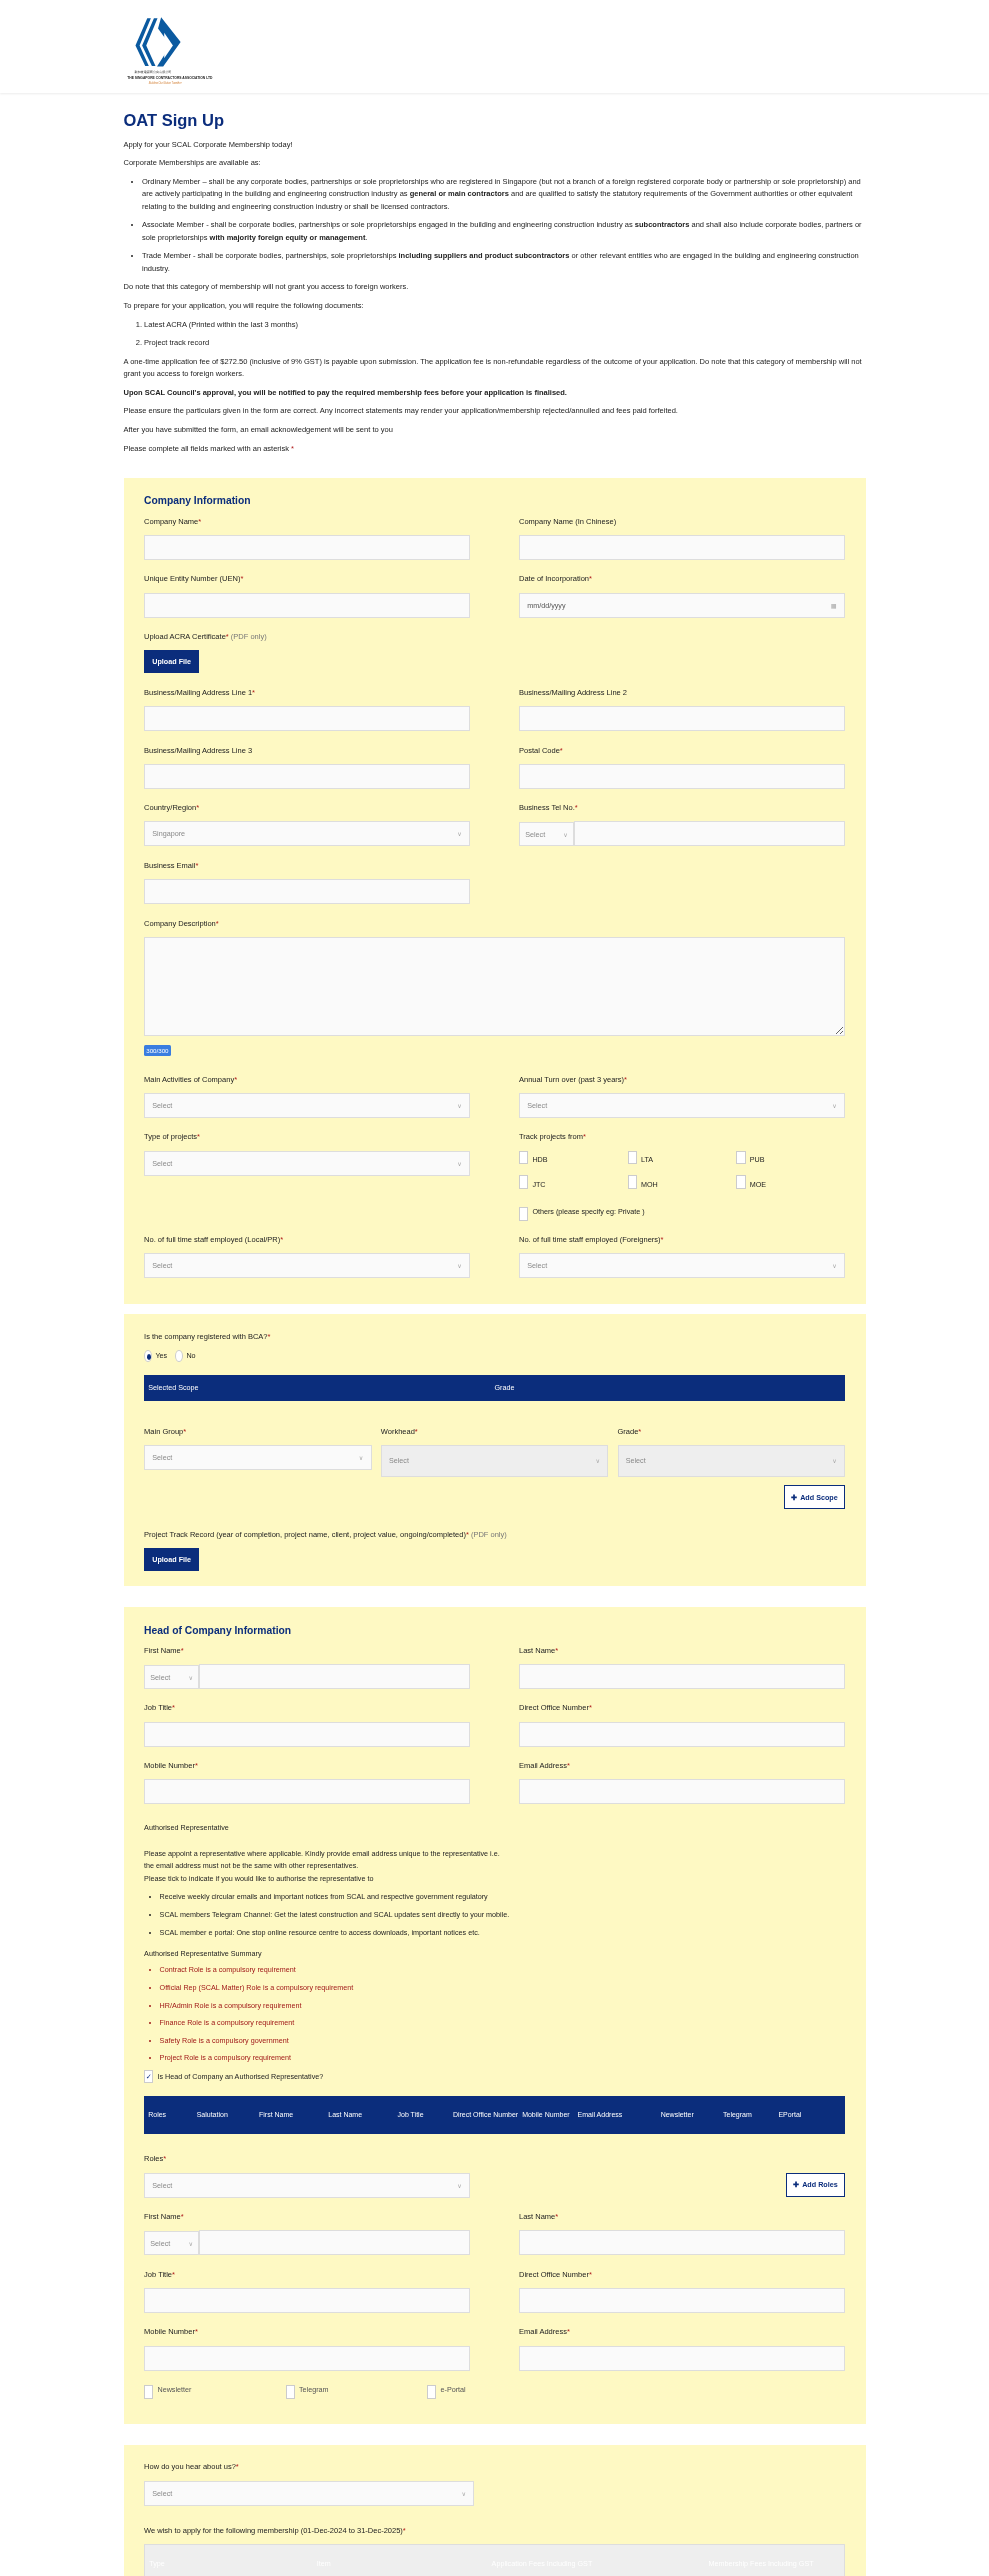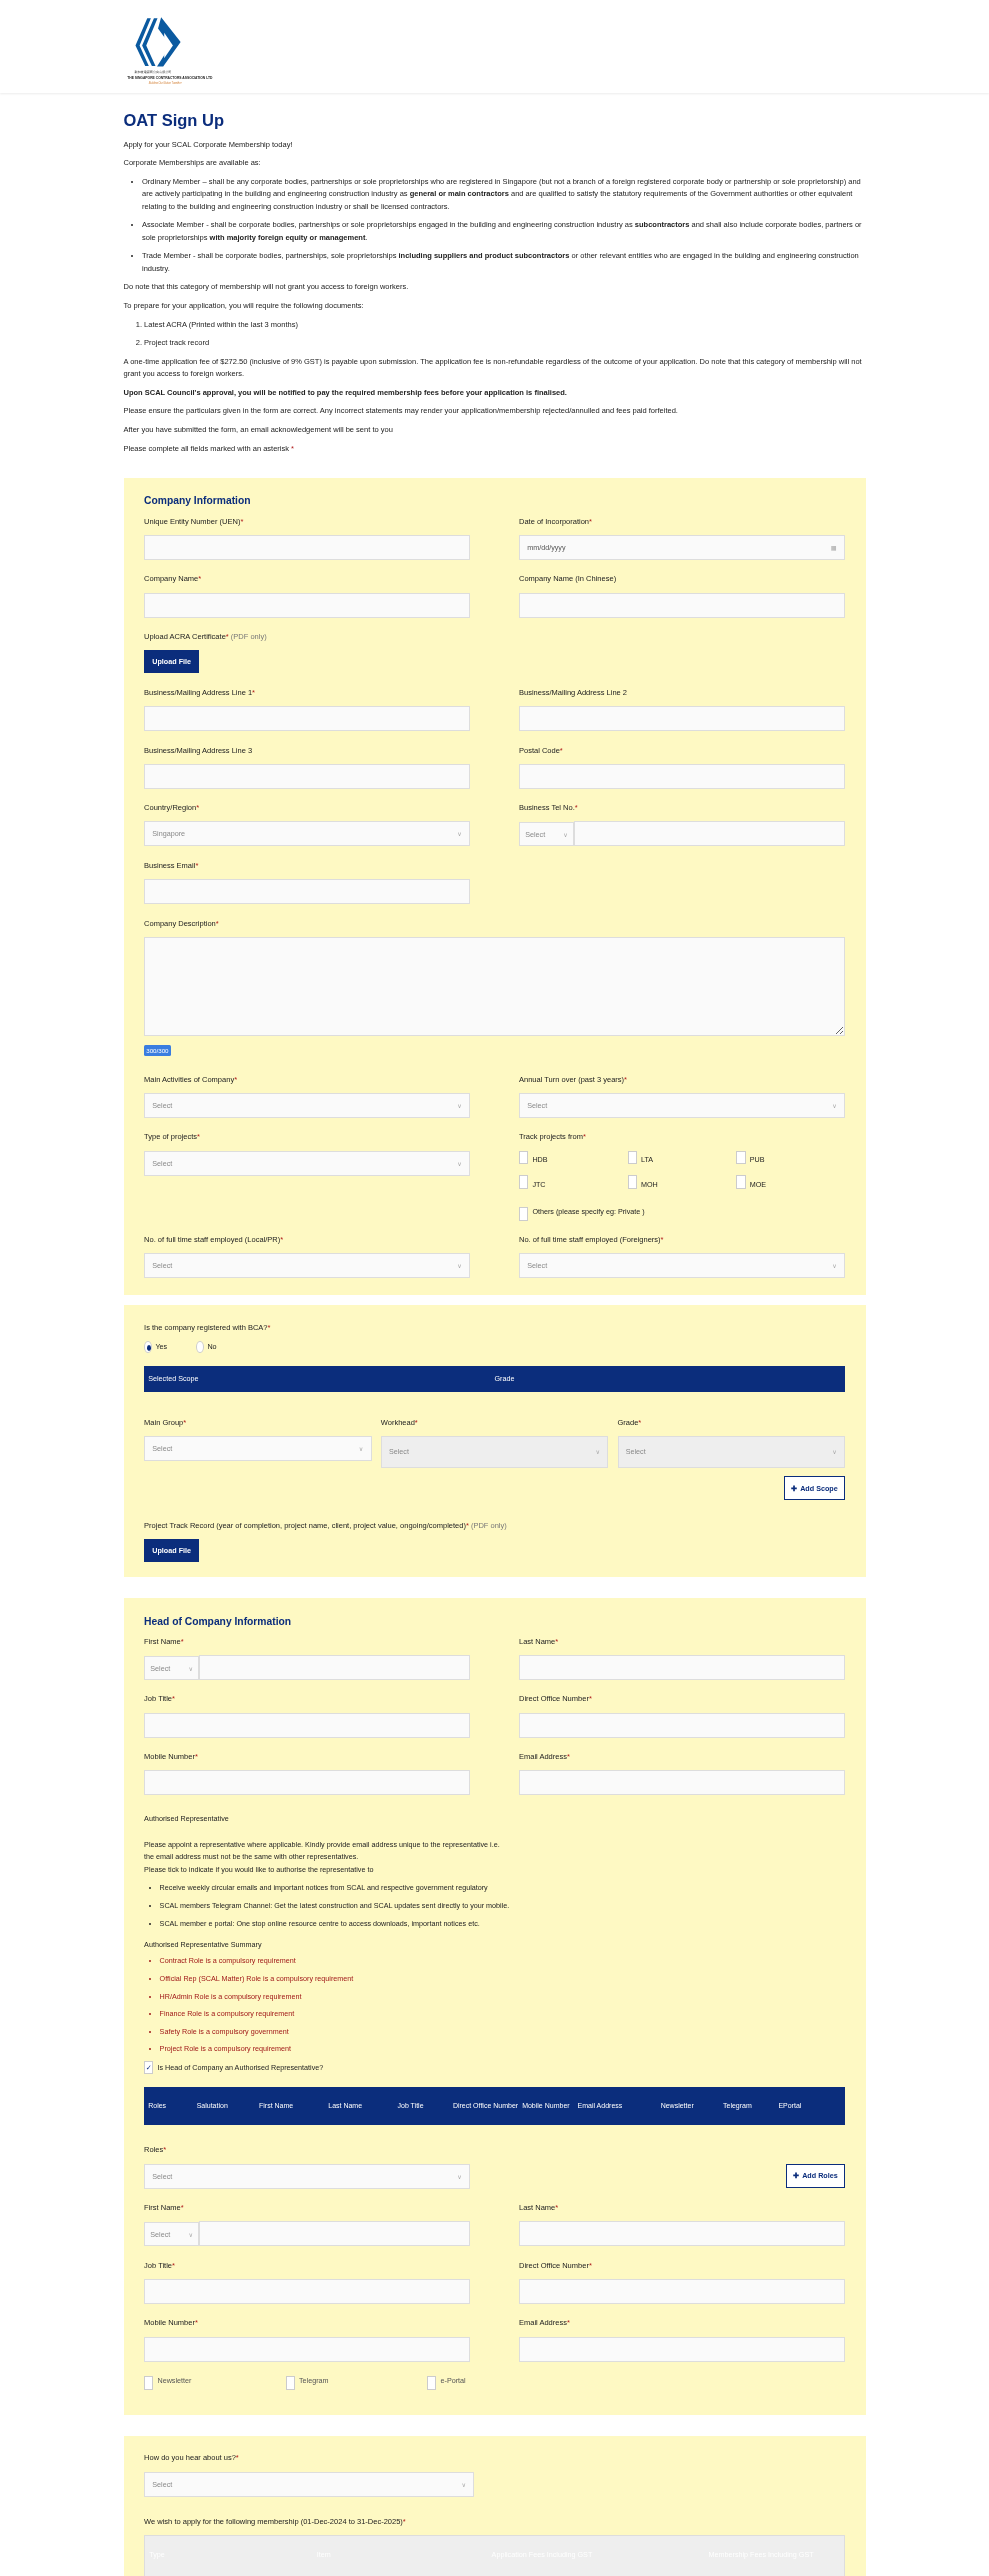--- a/index.html
+++ b/index.html
@@ -83,39 +83,39 @@
     <p><b>Upon SCAL Council's approval, you will be notified to pay the required membership fees before your application is finalised.</b></p>
     <p>Please ensure the particulars given in the form are correct. Any incorrect statements may render your application/membership rejected/annulled and fees paid forfeited.</p>
     <p>After you have submitted the form, an email acknowledgement will be sent to you</p>
     <p><span>Please complete all fields marked with an asterisk </span><span class="req">*</span></p>
   </section>
 
   <section class="panel" style="margin-top:23px">
     <h2 class="section-title">Company Information</h2>
     <div class="row">
       <div class="col">
+          <label class="lbl"><span>Company Name</span><span class="req">*</span></label>
+          <div class="inp"></div>
+        </div>
+      <div class="col">
+          <label class="lbl">Company Name (In Chinese)</label>
+          <div class="inp"></div>
+        </div>
+    </div>
+    <div class="row">
+      <div class="col">
           <label class="lbl"><span>Unique Entity Number (UEN)</span><span class="req">*</span></label>
           <div class="inp"></div>
         </div>
       <div class="col">
           <label class="lbl"><span>Date of Incorporation</span><span class="req">*</span></label>
           <div class="inp">
             <span>mm/dd/yyyy</span>
             <span class="chev">▦</span>
           </div>
-        </div>
-    </div>
-    <div class="row">
-      <div class="col">
-          <label class="lbl"><span>Company Name</span><span class="req">*</span></label>
-          <div class="inp"></div>
-        </div>
-      <div class="col">
-          <label class="lbl">Company Name (In Chinese)</label>
-          <div class="inp"></div>
         </div>
     </div>
     <div style="margin-bottom:14.4px">
       <label class="lbl"><span>Upload ACRA Certificate</span><span class="req">*</span> <span style="color:#777">(PDF only)</span></label>
       <button class="btn">Upload File</button>
     </div>
     <div class="row">
       <div class="col">
           <label class="lbl"><span>Business/Mailing Address Line 1</span><span class="req">*</span></label>
           <div class="inp"></div>
@@ -215,41 +215,41 @@
               <span class="cb"></span>
               <span>MOE</span>
             </label>
         </div>
         <label style="display:flex;margin-top:18.5px;font-size:7.2px">
             <span class="cb"></span>
             <span>Others (please specify eg: Private )</span>
           </label>
       </div>
     </div>
-    <div class="row" style="margin-bottom:1px">
+    <div class="row" style="margin-bottom:10px">
       <div class="col">
           <label class="lbl"><span>No. of full time staff employed (Local/PR)</span><span class="req">*</span></label>
           <div class="inp sel">
             <span class="ph">Select</span>
             <span class="chev">∨</span>
           </div>
         </div>
       <div class="col">
           <label class="lbl"><span>No. of full time staff employed (Foreigners)</span><span class="req">*</span></label>
           <div class="inp sel">
             <span class="ph">Select</span>
             <span class="chev">∨</span>
           </div>
         </div>
     </div>
   </section>
 
   <section class="panel">
     <label class="lbl"><span>Is the company registered with BCA?</span><span class="req">*</span></label>
-    <div style="display:flex;gap:29px;margin-bottom:12.4px;font-size:7.2px">
+    <div style="display:flex;gap:8px;margin-bottom:12.4px;font-size:7.2px">
       <label><span class="radio on"></span><span>Yes</span></label>
       <label><span class="radio"></span><span>No</span></label>
     </div>
     <div class="thead-blue">
       <span style="width:50%;padding-left:0">Selected Scope</span>
       <span>Grade</span>
     </div>
     <div style="height:20.6px"></div>
     <div style="display:flex;gap:9.3px;margin-top:5.2px">
       <div style="flex:1">

